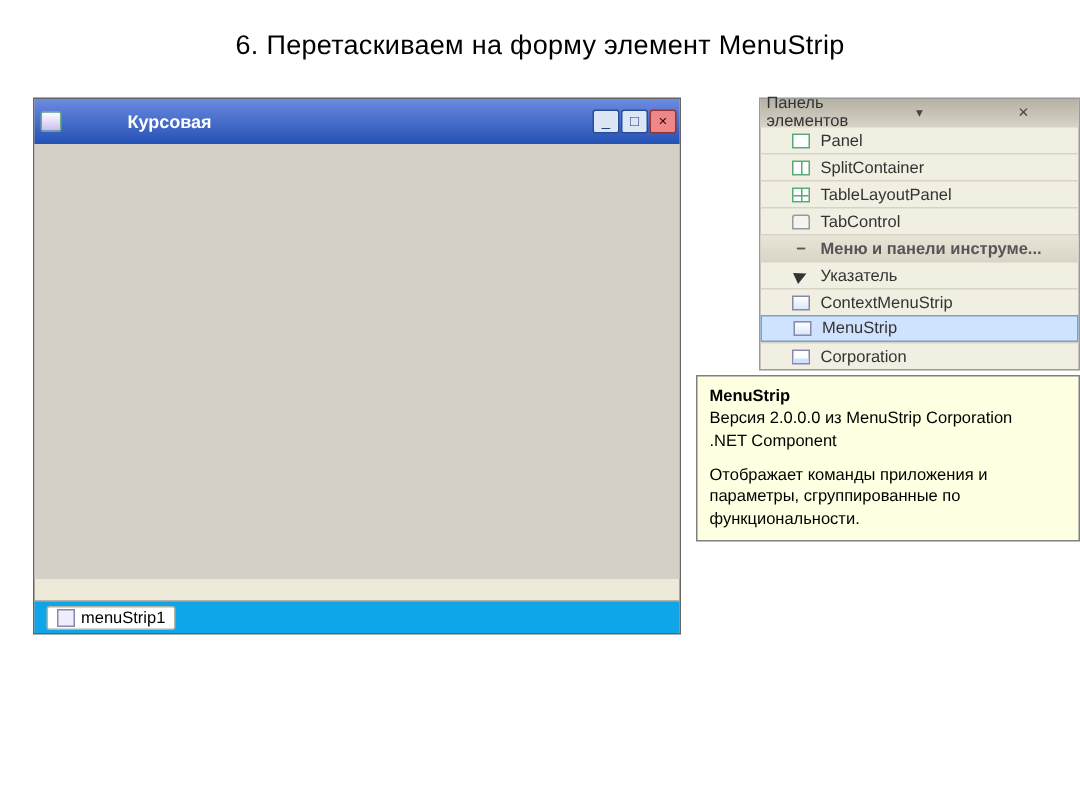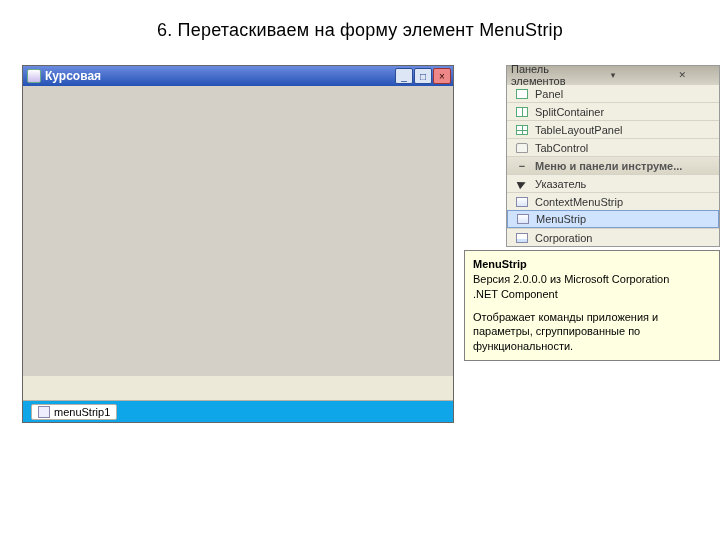--- a/index.html
+++ b/index.html
@@ -1,41 +1,41 @@
 <!DOCTYPE html>
 <html><head>
 <meta charset="utf-8">
 <style>
   * { box-sizing: border-box; margin: 0; padding: 0; }
   body { width: 720px; height: 540px; background: #fff; font-family: "Tahoma", Arial, sans-serif; font-size: 11px; color: #000; position: relative; }
   .slide-title { text-align: center; font-size: 18px; font-weight: normal; padding: 20px 0 14px 0; letter-spacing: 0.2px; }
 
   
   .form-window { position: absolute; left: 22px; top: 65px; width: 432px; height: 358px; border: 1px solid #666; background: #ece9d8; }
-  .titlebar { height: 20px; background: linear-gradient(#6b8bdf, #2451b5); display: flex; align-items: center; padding: 0 2px 0 4px; color: #fff; }
+  .titlebar { height: 30px; background: linear-gradient(#6b8bdf, #2451b5); display: flex; align-items: center; padding: 0 2px 0 4px; color: #fff; gap: 40px; }
   .appicon { width: 14px; height: 14px; border: 1px solid #6a8; background: linear-gradient(#fff, #cbe); border-radius: 2px; margin-right: 4px; }
   .titlebar-title { flex: 1; font-weight: bold; font-size: 12px; }
   .winbtns { display: flex; gap: 1px; }
   .winbtn { width: 18px; height: 16px; background: #dce6f4; border: 1px solid #2a4d99; border-radius: 2px; display: flex; align-items: center; justify-content: center; font-size: 10px; color: #1a3a88; }
   .winbtn.close { background: #e88; border-color: #933; color: #300; }
 
   .menustrip-bar { height: 22px; background: #ece9d8; display: flex; align-items: center; padding: 2px; border-bottom: 1px solid #c0c0c0; }
   .menustrip-placeholder { height: 18px; min-width: 96px; border: 1px solid #bbb; background: #fff; color: #888; display: flex; align-items: center; padding: 0 6px; border-radius: 2px; }
   .form-client { flex: 1; background: #d4d0c8; height: calc(100% - 22px - 22px - 22px); }
 
   .component-tray { position: absolute; left: 0; bottom: 0; right: 0; height: 22px; background: #0ea5e9; border-top: 1px solid #b5b2a5; display: flex; align-items: center; padding: 2px 8px; }
   .tray-item { display: flex; align-items: center; gap: 4px; padding: 1px 6px; background: #fff; border: 1px solid #b5b2a5; border-radius: 2px; }
   .tray-icon { width: 12px; height: 12px; background: #eef; border: 1px solid #88a; }
 
   
   .toolbox { position: absolute; right: 0; top: 65px; width: 214px; border: 1px solid #9a9a9a; background: #f1eee2; }
   .toolbox-header { height: 18px; background: linear-gradient(#b5b1a3, #d5d2c6); color: #333; display: flex; align-items: center; padding: 0 4px; font-size: 11px; }
   .toolbox-header span { flex: 1; }
   .hdr-icon { width: 10px; height: 10px; margin-left: 4px; color: #444; font-size: 9px; text-align: center; }
-  .tbx-item { display: flex; align-items: center; gap: 6px; height: 18px; padding: 0 8px; border-top: 1px solid #d7d4c7; color: #333; }
+  .tbx-item { display: flex; align-items: center; gap: 6px; height: 18px; padding: 0 20px; border-top: 1px solid #d7d4c7; color: #333; }
   .tbx-item.group { background: linear-gradient(#e7e4d7, #dad6c6); font-weight: bold; color: #555; }
   .tbx-item.selected { background: #cfe3ff; border: 1px solid #7c9fd1; }
   .tbx-icon { width: 14px; height: 12px; display: flex; align-items: center; justify-content: center; }
   .ic-box { width: 12px; height: 10px; border: 1px solid #5a7; background: #fff; }
   .ic-split { width: 12px; height: 10px; border: 1px solid #5a7; background: #fff; position: relative; }
   .ic-split::after { content: ""; position: absolute; left: 5px; top: 0; bottom: 0; width: 1px; background: #5a7; }
   .ic-tab { width: 12px; height: 10px; border: 1px solid #999; background: #f5f5f0; border-top-left-radius: 2px; border-top-right-radius: 2px; }
   .ic-tlp { width: 12px; height: 10px; border: 1px solid #5a7; background: #fff; position: relative; }
   .ic-tlp::before { content: ""; position: absolute; left: 0; right: 0; top: 4px; height: 1px; background: #5a7; }
   .ic-tlp::after { content: ""; position: absolute; top: 0; bottom: 0; left: 5px; width: 1px; background: #5a7; }
@@ -128,16 +128,16 @@
   <div class="tbx-item">
     <span class="tbx-icon">
         <span class="ic-status"></span>
       </span>
     <span>Corporation</span>
   </div>
 </div>
 
 <div class="tooltip">
   <div class="tt-title">MenuStrip</div>
-  <div>Версия 2.0.0.0 из Microsoft Corporation</div>
+  <div>Версия 2.0.0.0 из MenuStrip Corporation</div>
   <div>.NET Component</div>
   <div class="tt-desc">Отображает команды приложения и параметры, сгруппированные по функциональности.</div>
 </div>
 
 </body></html>

